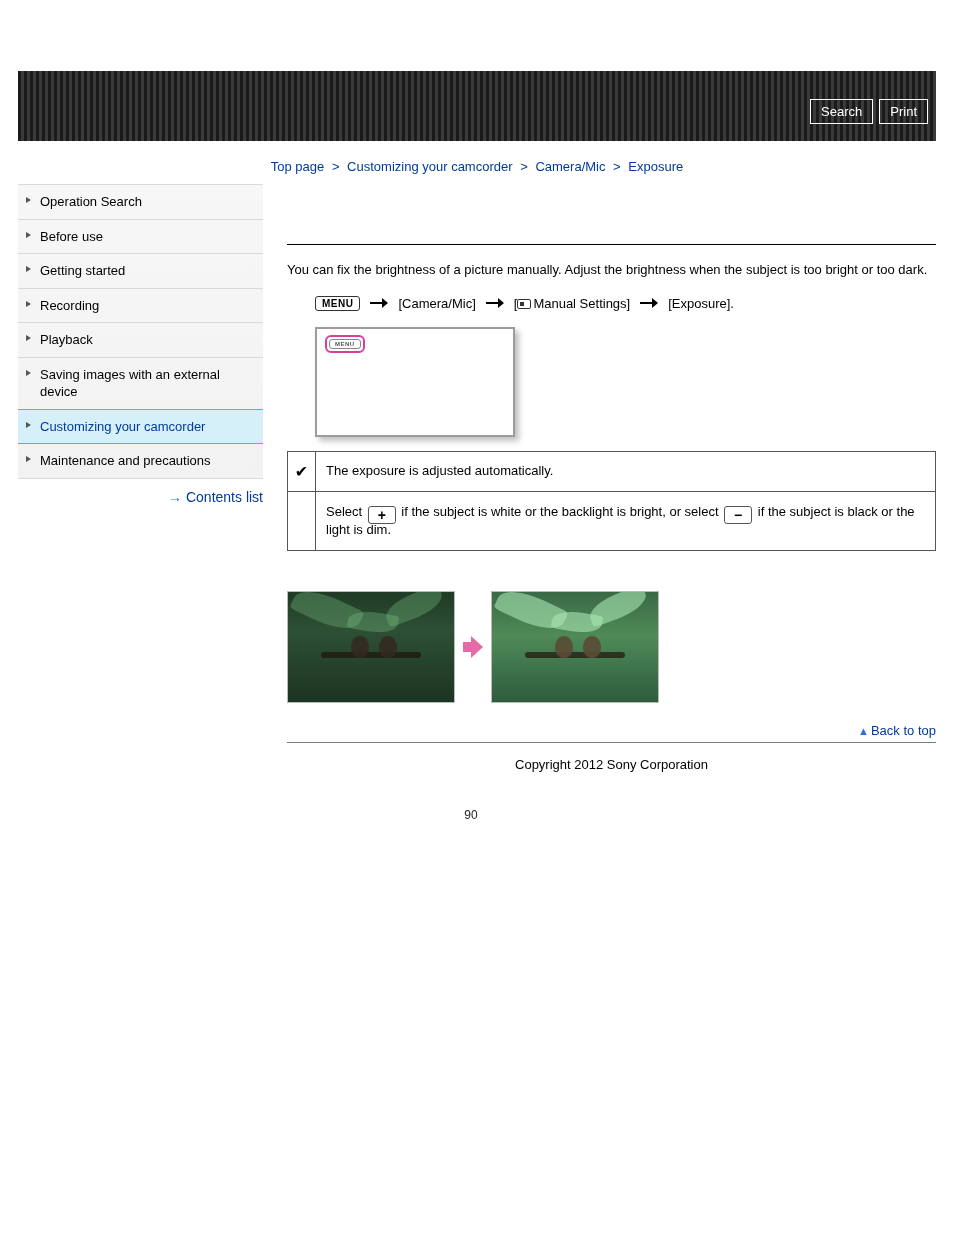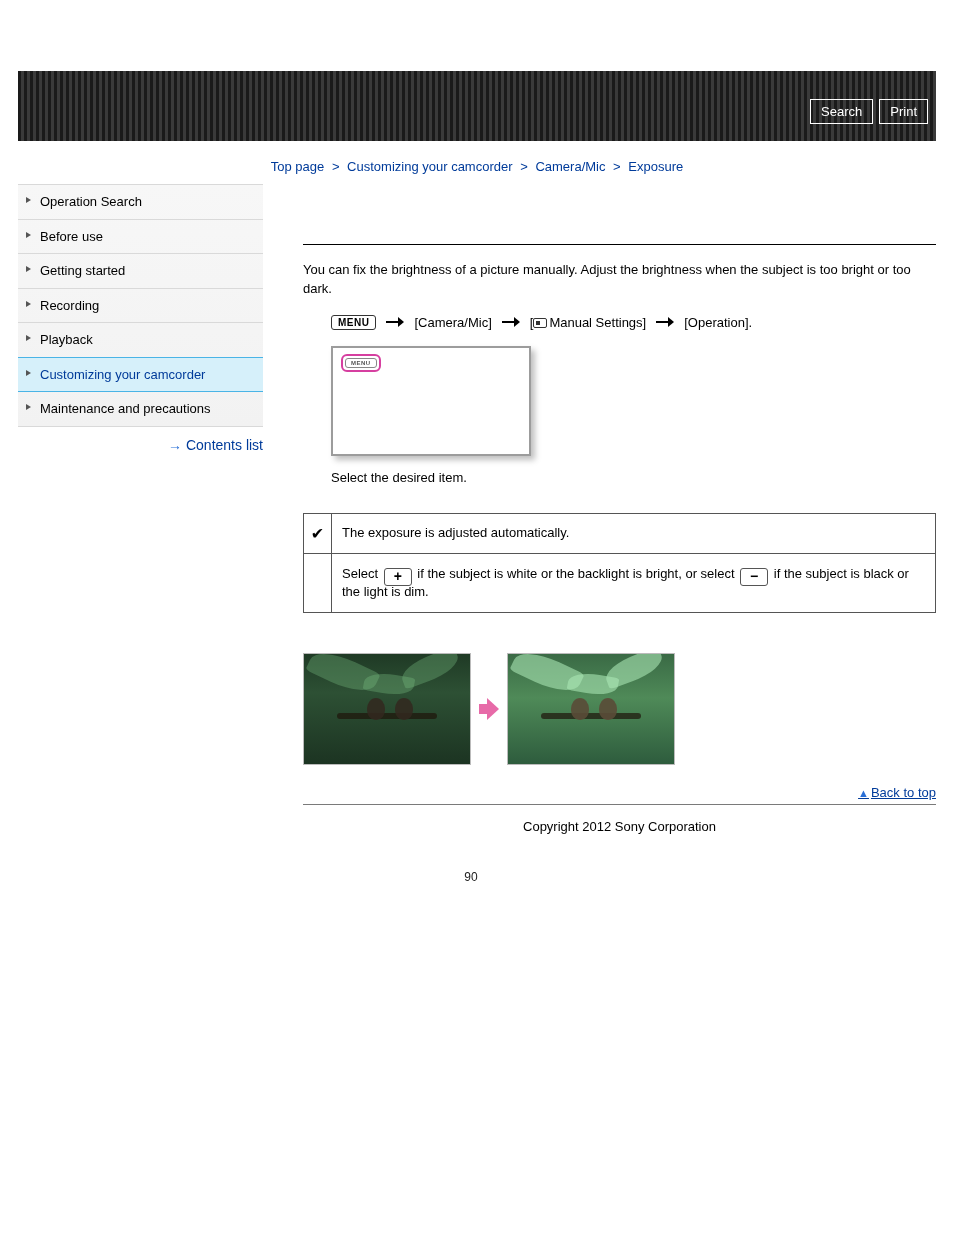--- a/index.html
+++ b/index.html
@@ -36,21 +36,21 @@
     cursor: pointer;
   }
   .breadcrumb {
     text-align: center;
     color: #003b9a;
     padding: 18px 4px 10px 4px;
     font-size: 13px;
   }
   .breadcrumb a { color: #003b9a; text-decoration: none; }
   .breadcrumb .sep { color: #003b9a; margin: 0 4px; }
-  .layout { display: flex; align-items: flex-start; gap: 40px; padding: 0 0 20px 0; }
+  .layout { display: flex; align-items: flex-start; gap: 24px; padding: 0 0 20px 0; }
   .sidebar { width: 245px; flex: none; }
   .nav-list {
     list-style: none;
     margin: 0;
     padding: 0;
     border-top: 1px solid #d9d9d9;
     background: linear-gradient(#f7f7f7,#f2f2f2);
   }
   .nav-list li {
     border-bottom: 1px solid #d9d9d9;
@@ -214,21 +214,21 @@
   .big-arrow::after {
     content: ""; position: absolute; right: 0; top: 2px;
     border-left: 12px solid #e76aa8; border-top: 11px solid transparent; border-bottom: 11px solid transparent;
   }
   .bottom-link-row {
     border-bottom: 1px solid #7a7a7a;
     text-align: right;
     padding-bottom: 4px;
     margin-bottom: 14px;
   }
-  .back-to-top { color: #003b9a; font-size: 13px; text-decoration: underline; }
+  .back-to-top { color: #003b9a; font-size: 13px; }
   .back-to-top .tri { color: #2a6fd6; margin-right: 2px; font-size: 11px; }
   .copyright { text-align: center; font-size: 13px; }
   .page-no {
     text-align: center;
     position: absolute;
     bottom: 10px;
     left: 0; right: 12px;
     font-size: 12px;
     color: #222;
   }
@@ -257,20 +257,21 @@
 
   <div class="layout">
 
     <div class="sidebar">
       <ul class="nav-list">
         <li><span>Operation Search</span></li>
         <li><span>Before use</span></li>
         <li><span>Getting started</span></li>
         <li><span>Recording</span></li>
         <li><span>Playback</span></li>
+        <li><span>Saving images with an external device</span></li>
         <li class="active"><span>Customizing your camcorder</span></li>
         <li><span>Maintenance and precautions</span></li>
       </ul>
       <div class="contents-link">
         <span class="arrow">→</span><span>Contents list</span>
       </div>
     </div>
 
     <div class="main">
       <hr class="rule">
@@ -279,30 +280,29 @@
 
       <div class="nav-path">
         <span class="menu-chip">MENU</span>
         <span class="path-arrow"></span>
         <span>[Camera/Mic]</span>
         <span class="path-arrow"></span>
         <span>
           <span>[</span><span class="mini-icon"></span><span>Manual Settings]</span>
         </span>
         <span class="path-arrow"></span>
-        <span>[Operation].</span>
+        <span>[Exposure].</span>
       </div>
 
       <div class="lcd-screen">
         <div class="lcd-menu">
           <div class="lcd-menu-inner">MENU</div>
         </div>
       </div>
 
-      <div class="caption">Select the desired item.</div>
 
       <table class="options-table">
         <tbody>
             <tr>
           <td class="icon-cell">✔</td>
           <td>The exposure is adjusted automatically.</td>
         </tr>
         <tr>
           <td class="icon-cell"></td>
           <td>

